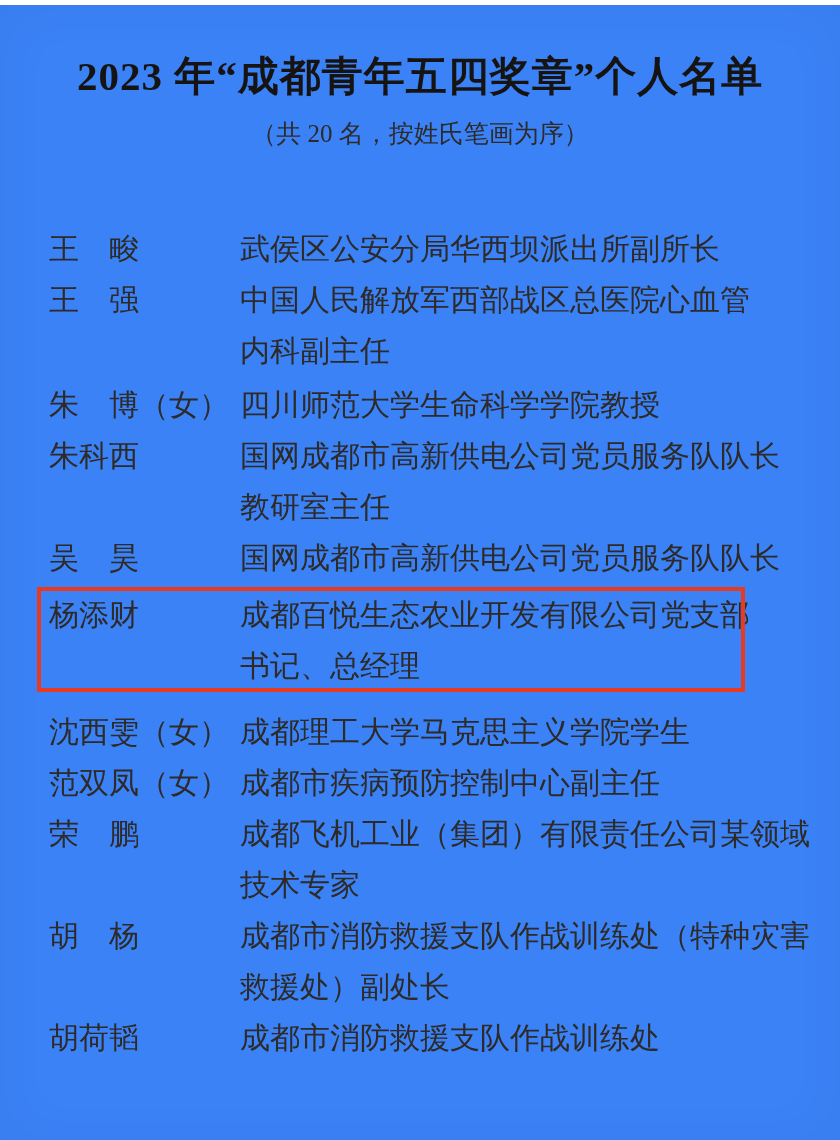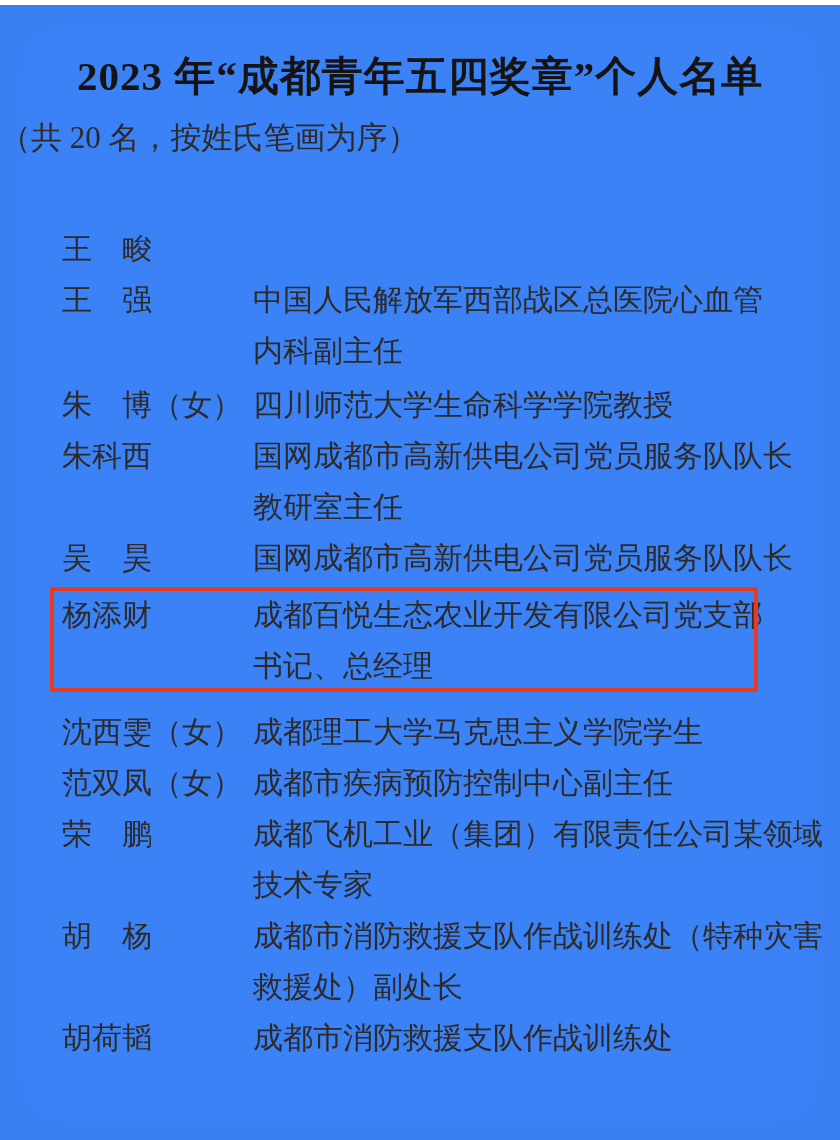--- a/index.html
+++ b/index.html
@@ -28,29 +28,29 @@
     font-weight: 700;
     letter-spacing: 1px;
     color: #161412;
     white-space: nowrap;
   }
   .doc-subtitle {
     position: absolute;
     top: 112px;
     left: 0;
     width: 100%;
-    text-align: left;
-    font-size: 31px;
+    text-align: center;
+    font-size: 25px;
     color: #2d2a28;
     white-space: nowrap;
   }
   .award-list {
     position: absolute;
     top: 218px;
-    left: 62px;
+    left: 49px;
     width: 750px;
   }
   .entry {
     display: flex;
     align-items: flex-start;
   }
   .entry--gap {
     margin-top: 3px;
   }
   .entry--highlight {
@@ -89,20 +89,23 @@
 
 <div class="page">
 
   <div class="doc-title">2023 年“成都青年五四奖章”个人名单</div>
   <div class="doc-subtitle">（共 20 名，按姓氏笔画为序）</div>
 
   <div class="award-list">
 
     <div class="entry">
       <div class="name-cell">王　畯</div>
+      <div class="desc-cell">
+        <div class="desc-line">武侯区公安分局华西坝派出所副所长</div>
+      </div>
     </div>
 
     <div class="entry">
       <div class="name-cell">王　强</div>
       <div class="desc-cell">
         <div class="desc-line">中国人民解放军西部战区总医院心血管</div>
         <div class="desc-line">内科副主任</div>
       </div>
     </div>
 

